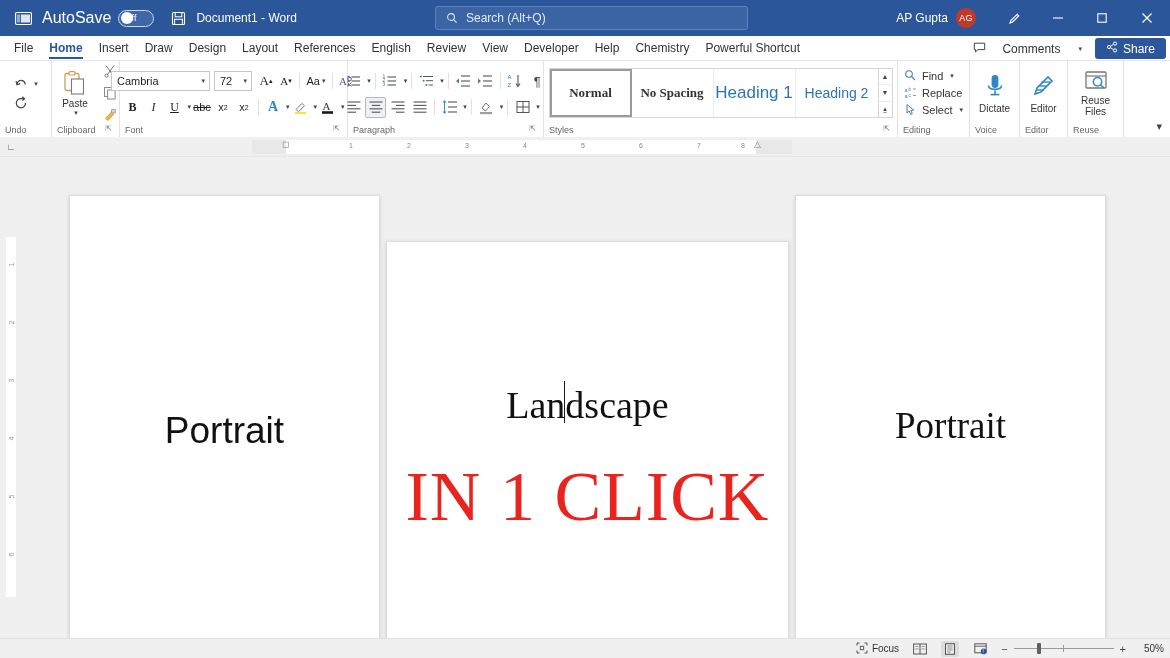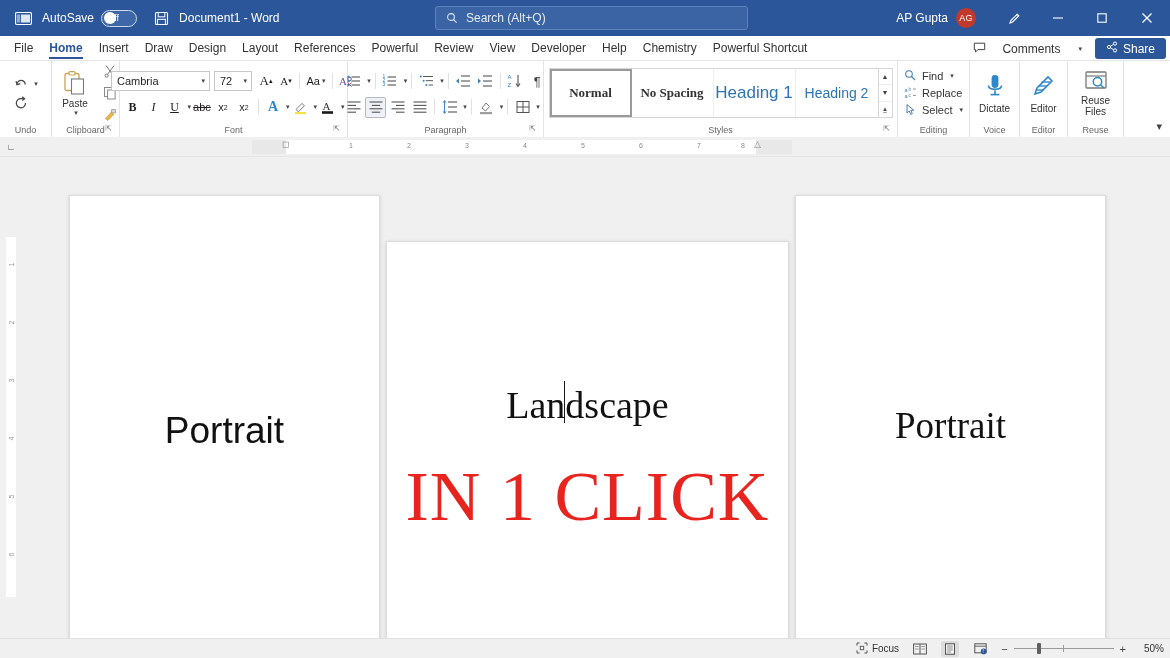--- a/index.html
+++ b/index.html
@@ -18,21 +18,21 @@
     align-items: center;
     color: #ffffff;
     font-size: 12px;
     position: relative;
   }
   .tb-appicon {
     width: 30px; margin-left: 8px;
     display: flex; align-items: center; justify-content: center;
   }
   .tb-appicon svg { display: block; }
-  .tb-autosave-label { margin-left: 4px; font-size: 12px; }
+  .tb-autosave-label { margin-left: 4px; font-size: 16px; }
   .toggle {
     width: 36px; height: 17px; border-radius: 9px;
     border: 1px solid #cfd9ea; background: #3d67a8;
     margin-left: 7px; position: relative; display: flex; align-items: center;
   }
   .toggle .knob {
     width: 12px; height: 12px; border-radius: 50%;
     background: #ffffff; position: absolute; left: 2px;
   }
   .toggle .state { position: absolute; right: 17px; font-size: 9px; color: #ffffff; }
@@ -113,21 +113,21 @@
     display: flex; flex-direction: column;
     align-items: center; justify-content: space-between;
     border-right: 1px solid #e3e3e3;
     padding: 3px 5px 0 5px;
     position: relative;
   }
   .rgroup:last-child { border-right: none; }
   .rgroup-body { display: flex; align-items: center; height: 58px; }
   .rgroup-label {
     font-size: 9px; color: #666666; height: 14px; line-height: 14px;
-    width: 100%; text-align: center; position: relative;
+    width: 100%; text-align: left; position: relative;
   }
   .dialog-launcher {
     position: absolute; right: 2px; bottom: 1px;
     font-size: 8px; color: #777;
   }
   .icobtn {
     display: flex; align-items: center; justify-content: center;
     padding: 2px;
   }
   .col { display: flex; flex-direction: column; justify-content: center; }
@@ -374,21 +374,21 @@
 </div>
 
 <div class="tabrow">
   <div class="tab">File</div>
   <div class="tab active">Home</div>
   <div class="tab">Insert</div>
   <div class="tab">Draw</div>
   <div class="tab">Design</div>
   <div class="tab">Layout</div>
   <div class="tab">References</div>
-  <div class="tab">Powerful</div>
+  <div class="tab">English</div>
   <div class="tab">Review</div>
   <div class="tab">View</div>
   <div class="tab">Developer</div>
   <div class="tab">Help</div>
   <div class="tab">Chemistry</div>
   <div class="tab">Powerful Shortcut</div>
 
   <div class="tabrow-right">
     <div class="comments-btn">
       <span>

